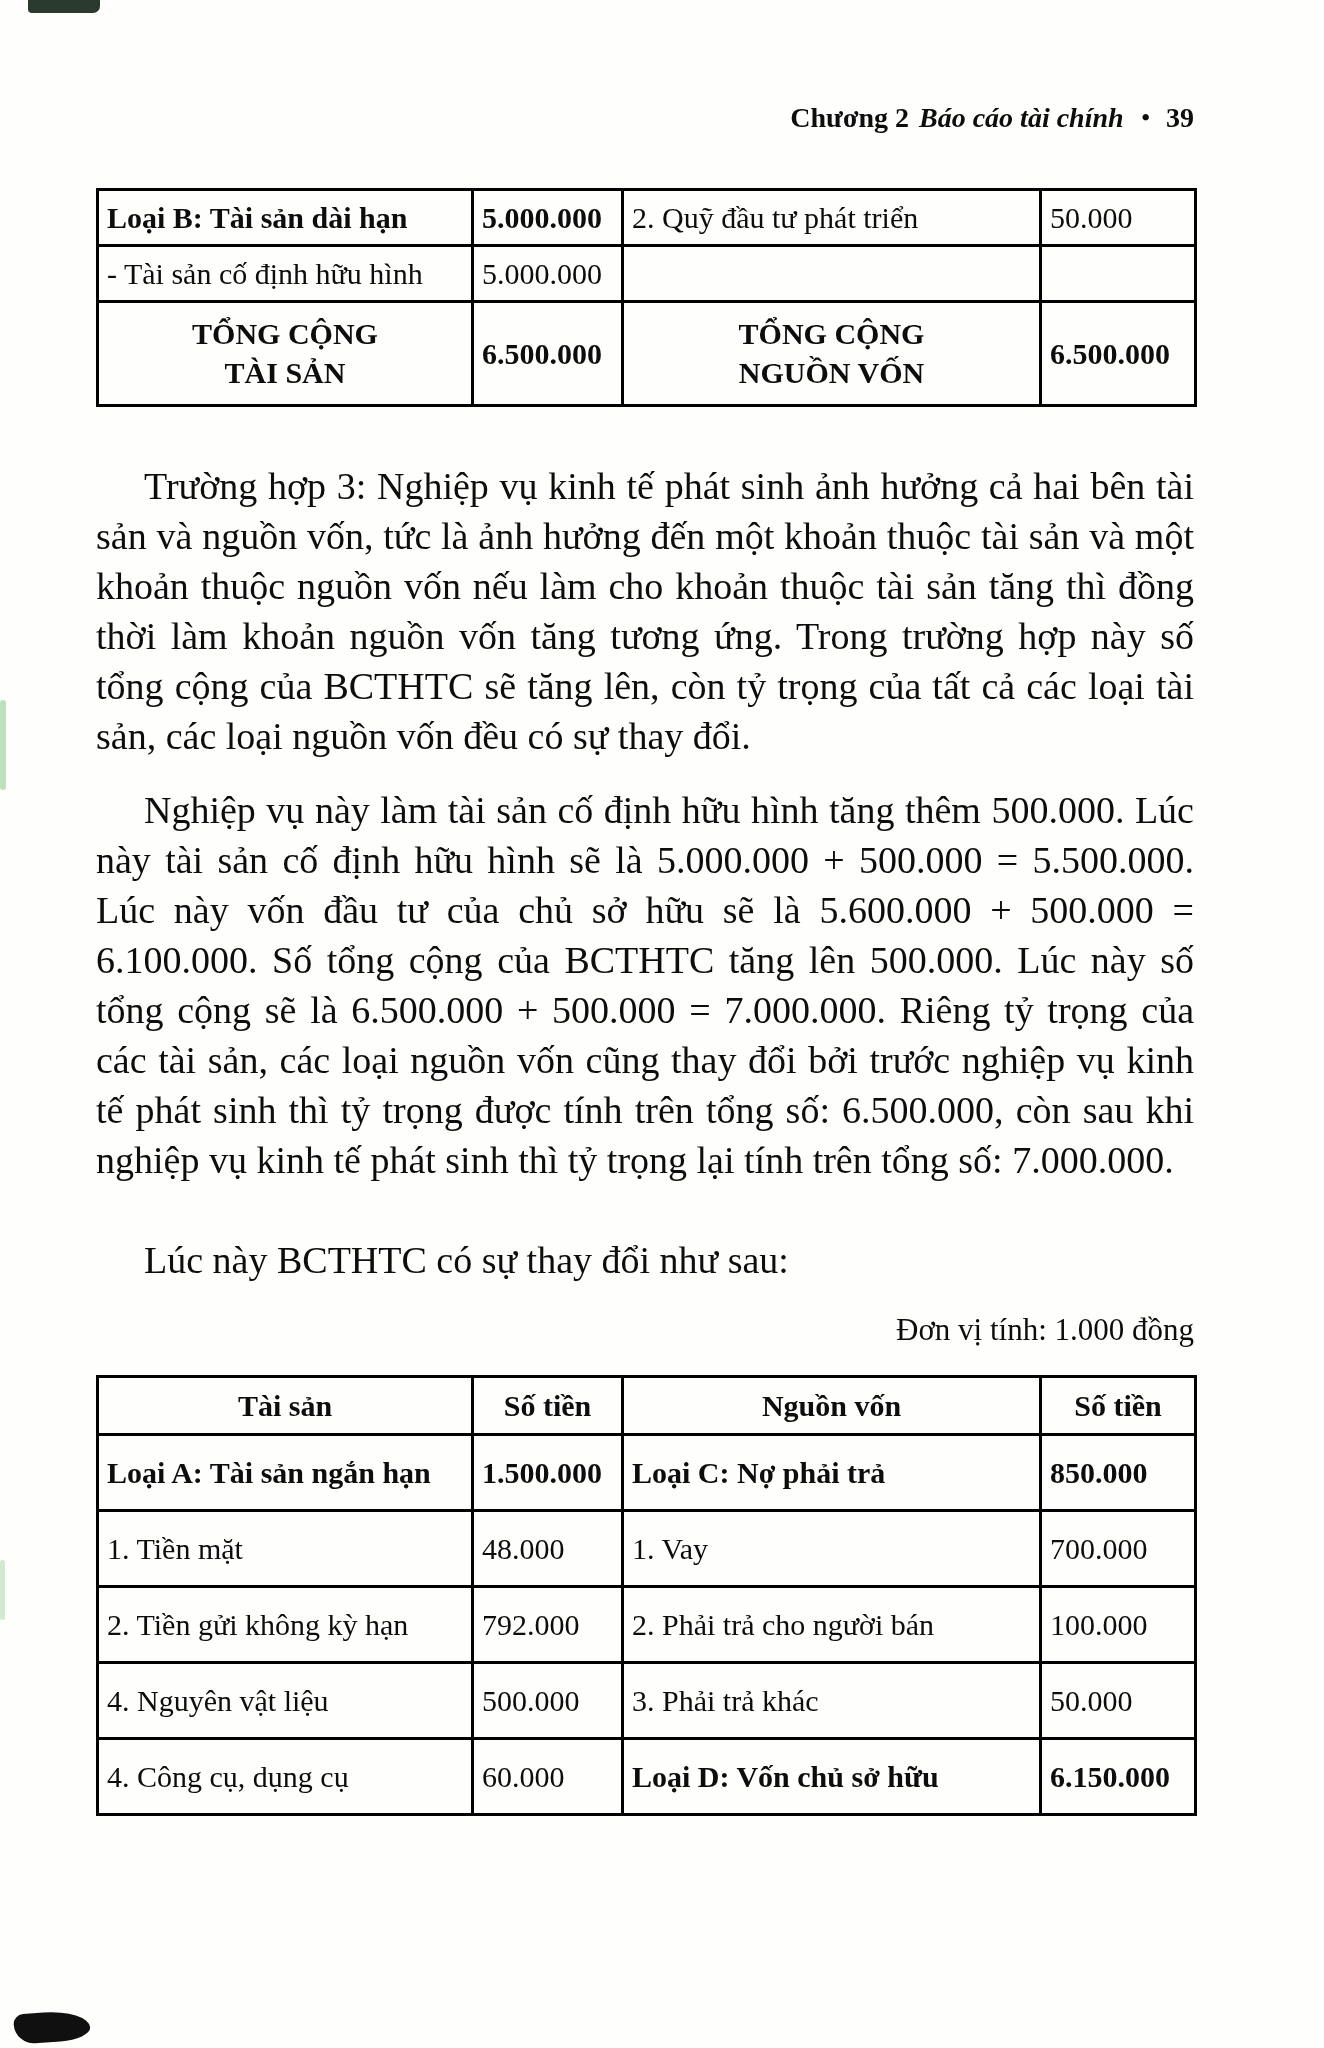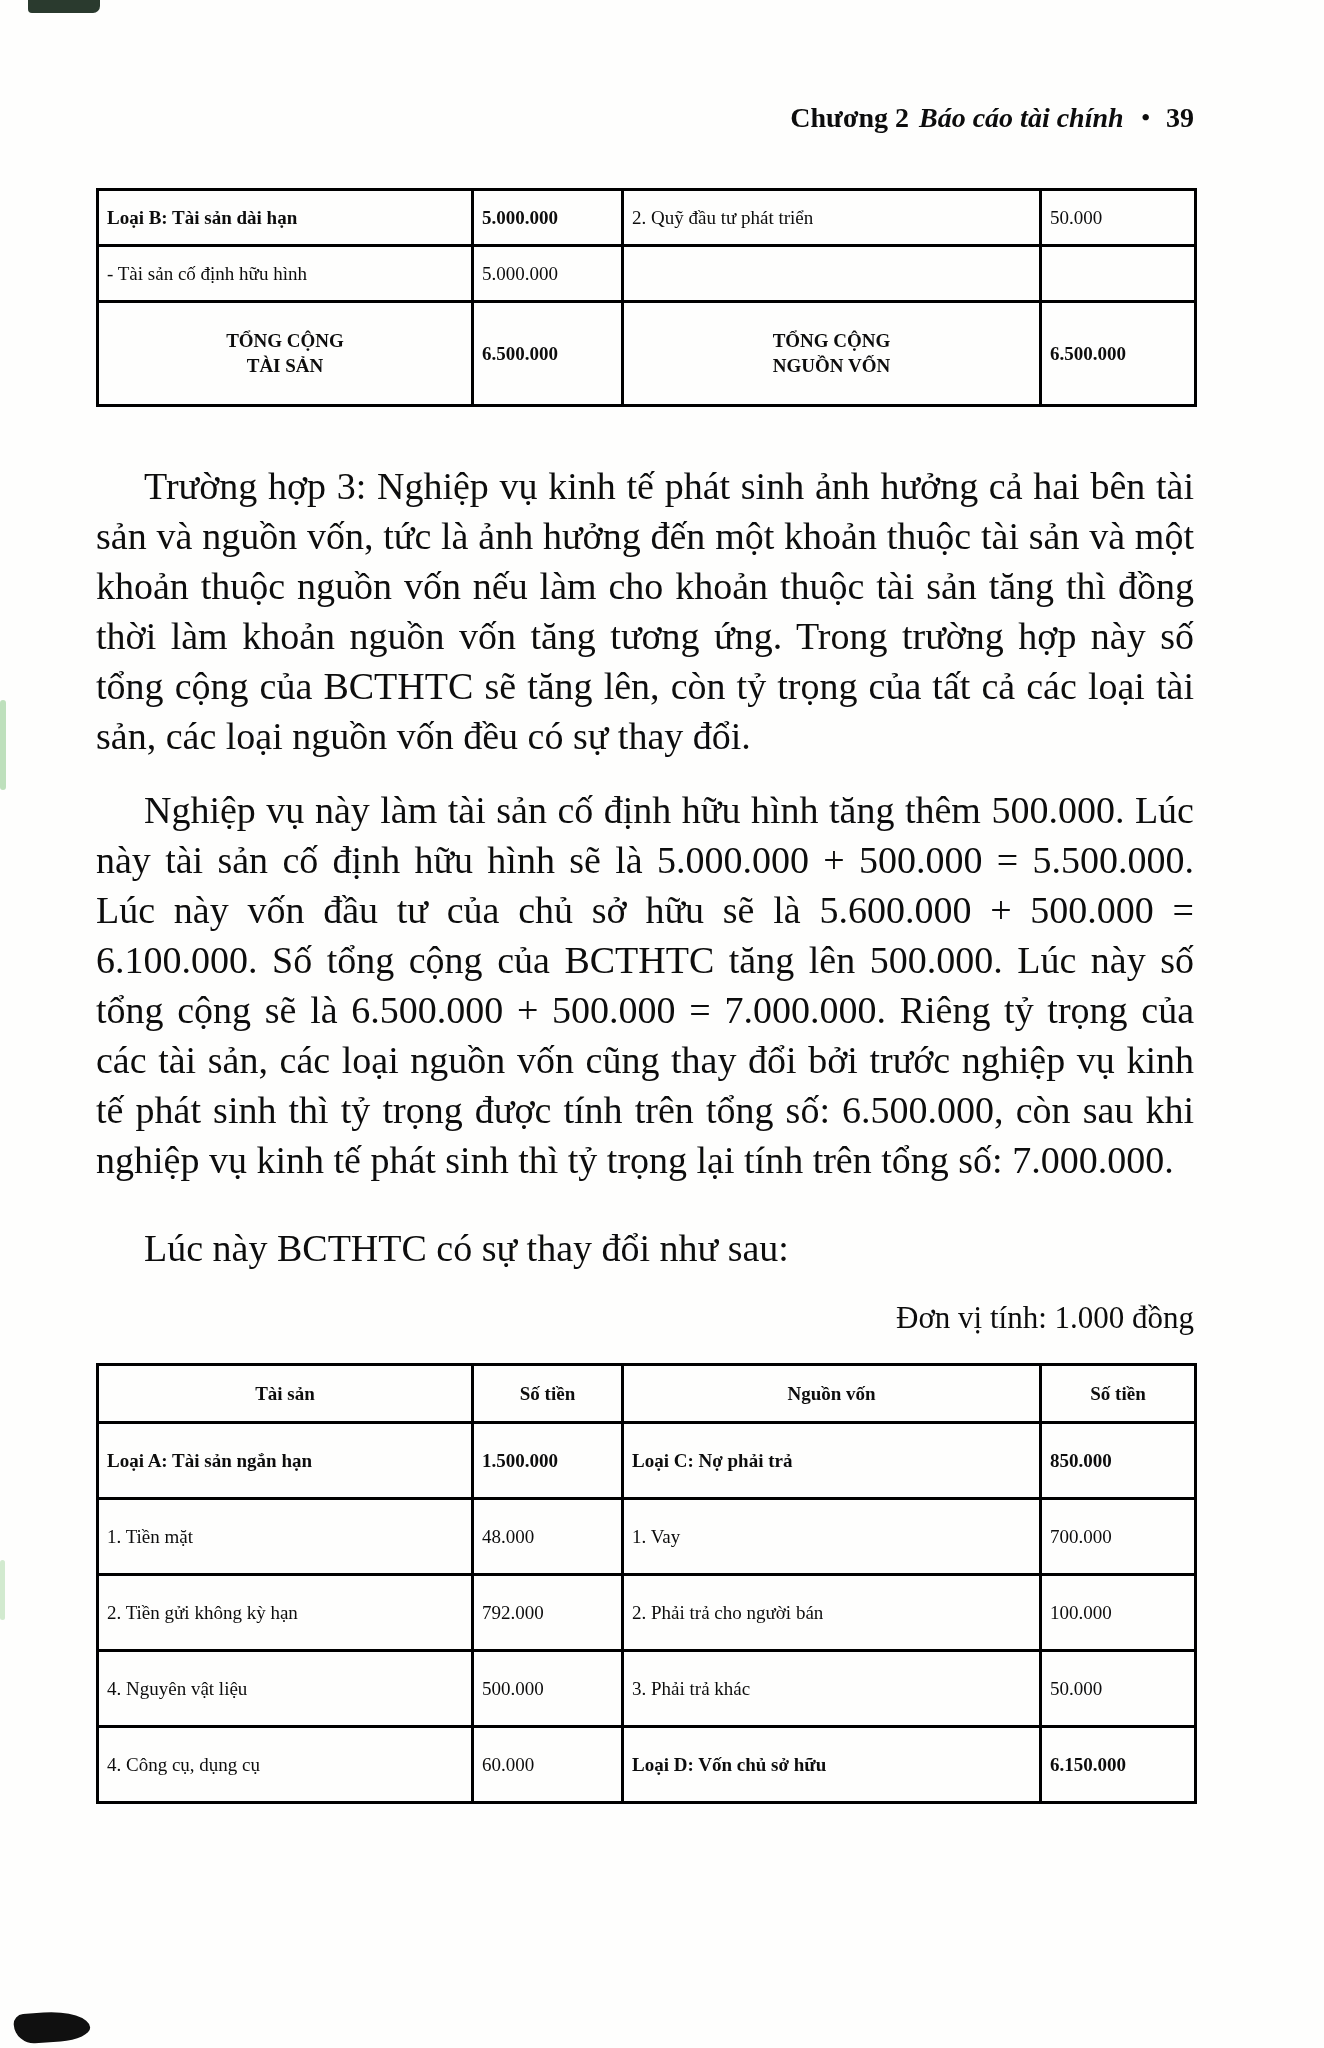--- a/index.html
+++ b/index.html
@@ -30,21 +30,21 @@
   }
   .rh-chapter { margin-right: 10px; }
   .rh-title { font-style: italic; }
   .rh-sep { margin: 0 16px 0 18px; font-size: 24px; vertical-align: 2px; }
 
   
   table.bs-table {
     border-collapse: collapse;
     table-layout: fixed;
     width: 100%;
-    font-size: 19px;
+    font-size: 30px;
   }
   table.bs-table td, table.bs-table th {
     border: 3px solid #000;
     padding: 6px 8px;
     vertical-align: middle;
     overflow: hidden;
   }
   .top-table { margin-top: 54px; }
   .lbl { text-align: left; white-space: nowrap; }
   .amt { text-align: left; white-space: nowrap; }
@@ -56,21 +56,21 @@
 
   
   .body-p {
     font-size: 38px;
     line-height: 50px;
     text-align: justify;
     text-indent: 48px;
     margin-top: 24px;
   }
   .first-p { margin-top: 54px; }
-  .p-standalone { margin-top: 38px; text-align: left; }
+  .p-standalone { margin-top: 50px; text-align: left; }
   .unit-note {
     margin-top: 22px;
     font-size: 31px;
     line-height: 46px;
     text-align: right;
   }
   .bottom-table { margin-top: 22px; }
   .bottom-table th { height: 58px; text-align: center; font-weight: bold; }
   .bottom-table td { height: 76px; }
 

